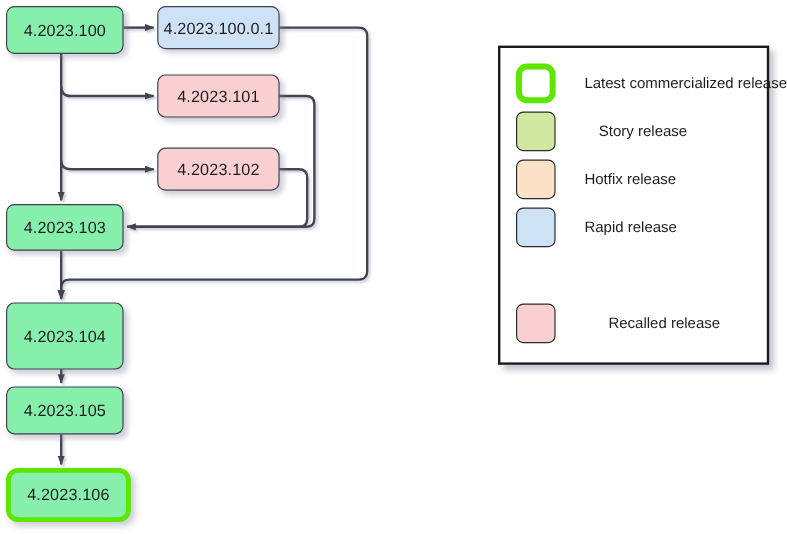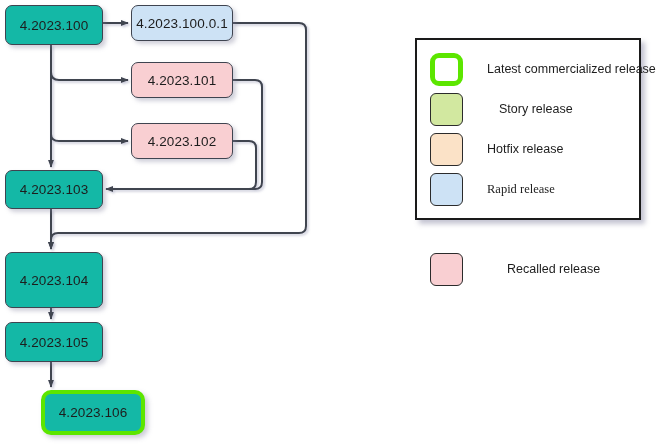--- a/index.html
+++ b/index.html
@@ -31,37 +31,37 @@
     border: 1.6px solid #3f4450;
     display: flex;
     align-items: center;
     justify-content: center;
     font-size: 13.5px;
     color: #1d1d1d;
     letter-spacing: 0.1px;
     box-shadow: 3px 3px 4px rgba(120,120,150,0.35);
     z-index: 5;
   }
-  .node.green   { background: #14b8a6; }
+  .node.green   { background: #86efac; }
   .node.blue    { background: #cde2f5; }
   .node.pink    { background: #f9cfd2; }
 
   .node.latest {
     border: 4px solid #5ce600;
     border-radius: 10px;
     box-shadow: 3px 3px 5px rgba(120,120,150,0.38);
   }
 
   
   #legend {
     position: absolute;
     left: 415px;
     top: 38px;
     width: 226px;
-    height: 182px;
+    height: 266px;
     background: #ffffff;
     border: 2px solid #1a1a1a;
     box-sizing: border-box;
     box-shadow: 4px 4px 5px rgba(125,125,155,0.45);
     z-index: 6;
   }
   .legend-row {
     position: absolute;
     left: 13px;
     width: 200px;
@@ -154,42 +154,42 @@
   </div>
 
   <div class="node green" style="left:5px; top:252px; width:98px; height:56px;">
     <span>4.2023.104</span>
   </div>
 
   <div class="node green" style="left:5px; top:322px; width:98px; height:40px;">
     <span>4.2023.105</span>
   </div>
 
-  <div class="node green latest" style="left:5px; top:390px; width:104px; height:45px;margin-left:36px;">
+  <div class="node green latest" style="left:5px; top:390px; width:104px; height:45px;">
     <span>4.2023.106</span>
   </div>
 </div>
 
 <div id="legend">
   <div class="legend-row" style="top:12px;">
     <span class="swatch latest"></span>
     <span class="legend-label">Latest commercialized release</span>
   </div>
 
   <div class="legend-row" style="top:52px;gap:12px;">
     <span class="swatch green"></span>
     <span class="legend-label">Story release</span>
   </div>
 
   <div class="legend-row" style="top:92px;">
     <span class="swatch orange"></span>
     <span class="legend-label">Hotfix release</span>
   </div>
 
-  <div class="legend-row" style="top:132px;font-family:Liberation Serif, serif;">
+  <div class="legend-row" style="top:132px;">
     <span class="swatch blue"></span>
     <span class="legend-label">Rapid release</span>
   </div>
 
 
   <div class="legend-row" style="top:212px;gap:20px;">
     <span class="swatch pink"></span>
     <span class="legend-label">Recalled release</span>
   </div>
 </div>

